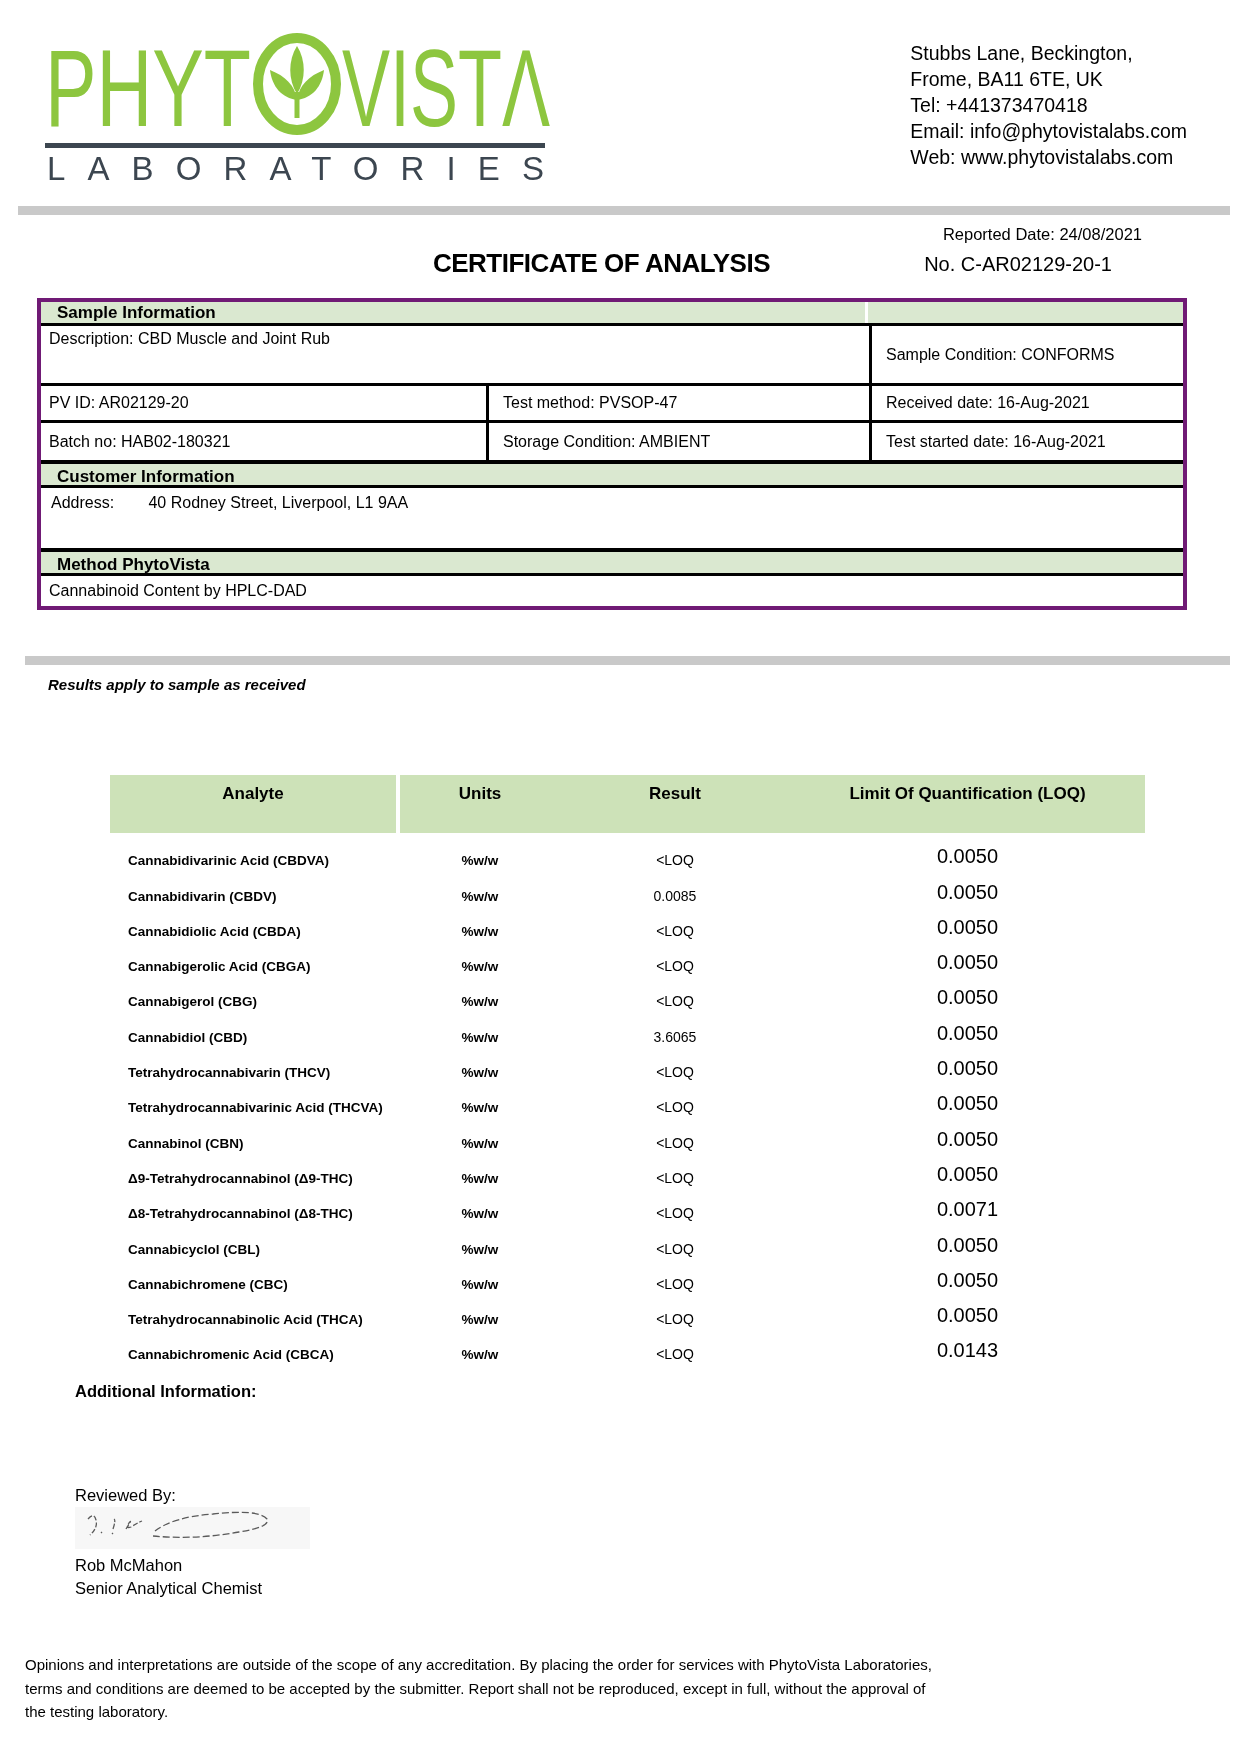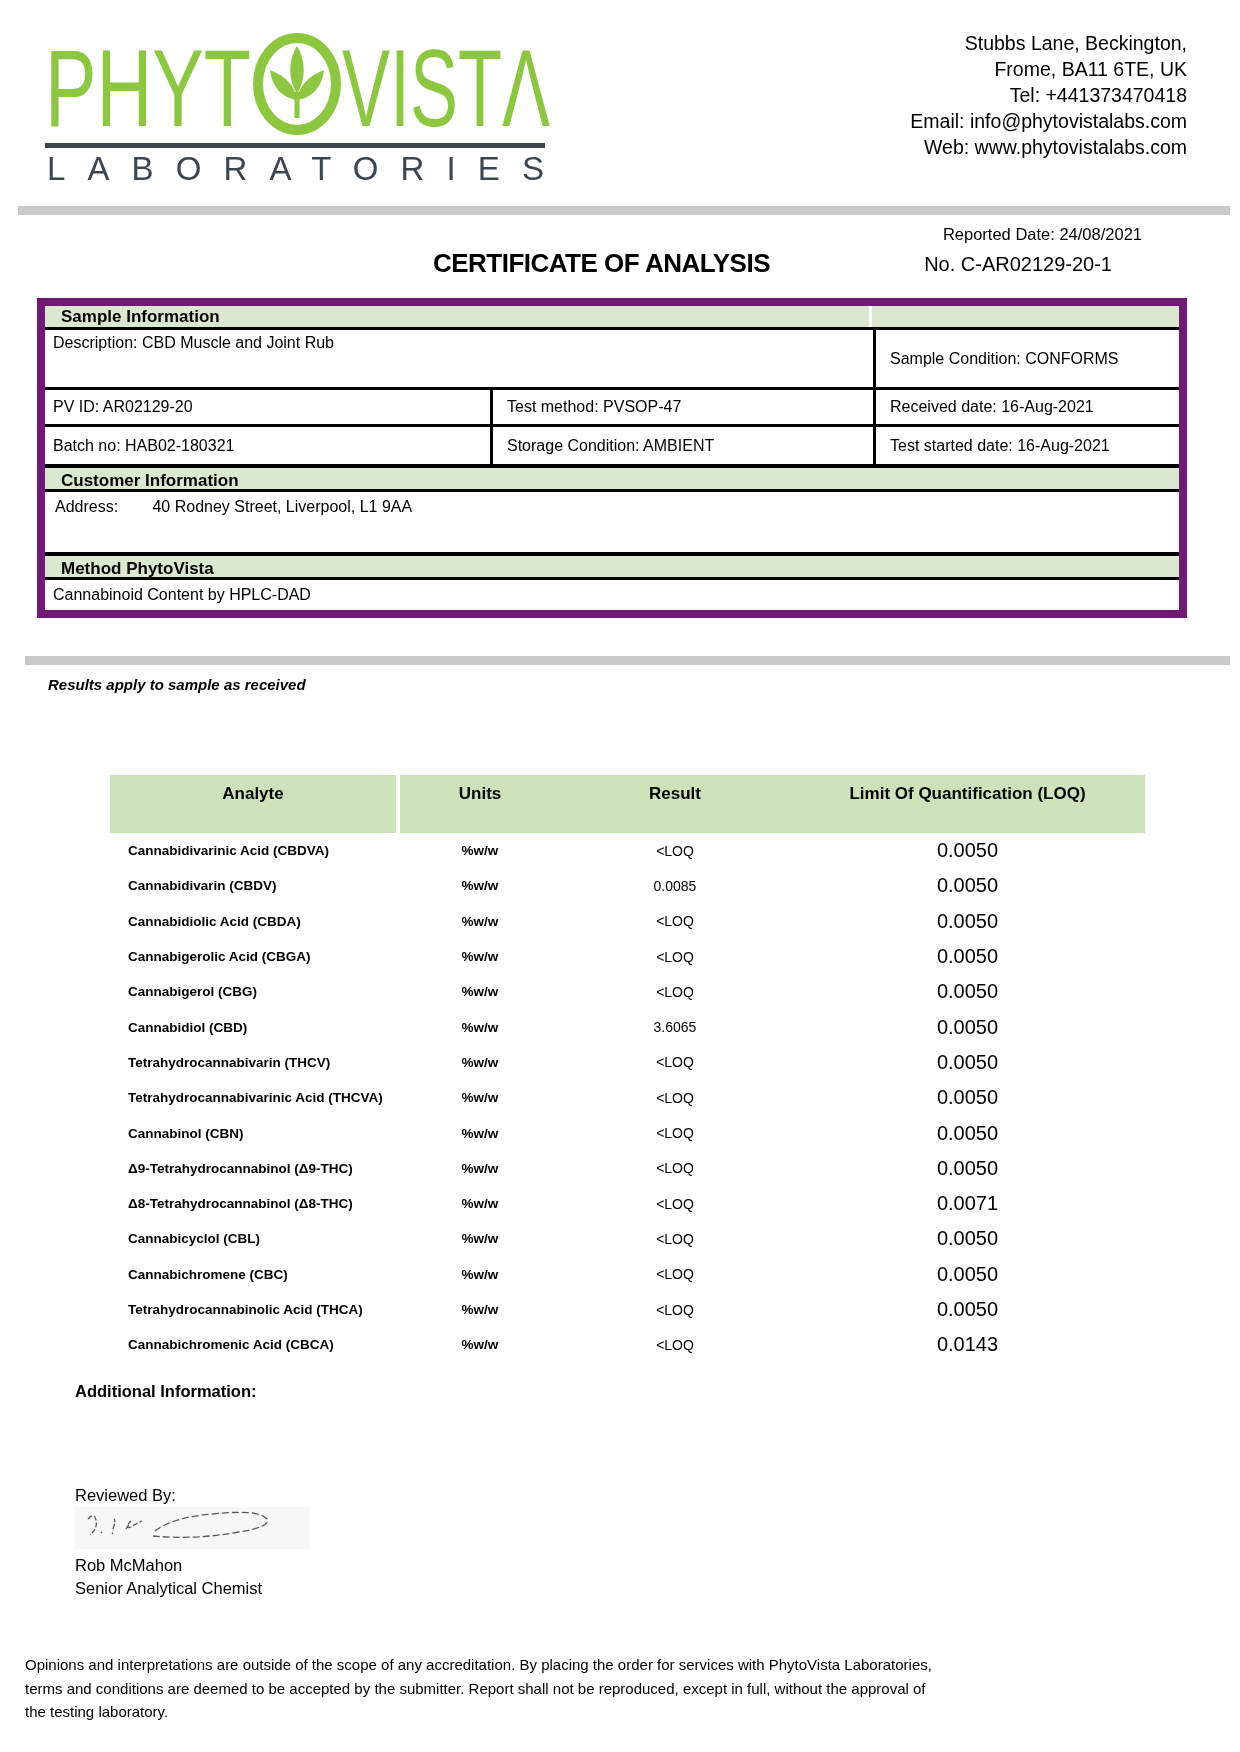--- a/index.html
+++ b/index.html
@@ -10,30 +10,30 @@
     --divider_gray:#c9c9c9;
   }
   *{margin:0;padding:0;box-sizing:border-box}
   body{background:#fff;font-family:"Liberation Sans",sans-serif;color:#000}
   .page{position:relative;width:1240px;height:1752px;background:#fff;overflow:hidden}
 
   
   .logo{position:absolute;left:45px;top:30px}
   .logo-main{font-family:"Liberation Sans",sans-serif;font-size:110px;fill:var(--logo_green)}
   .logo-sub{font-family:"Liberation Sans",sans-serif;font-size:33px;fill:var(--dark)}
-  .contact{position:absolute;right:53px;top:30px;text-align:right;font-size:19.5px;line-height:26px}
+  .contact{position:absolute;right:53px;top:40px;font-size:19.5px;line-height:26px}
   .gray-bar{position:absolute;left:18px;width:1212px;height:9px;background:var(--divider_gray)}
   .bar1{top:206px}
   .bar2{top:656px;left:25px;width:1205px}
   .reported{position:absolute;right:98px;top:225px;font-size:16.5px}
   .certno{position:absolute;right:128px;top:253px;font-size:20px}
   .page-title{position:absolute;left:370px;top:248px;width:400px;text-align:right;font-size:26px;font-weight:bold;letter-spacing:-0.5px}
 
   
-  .info{position:absolute;left:37px;top:298px;width:1150px;border:8px solid #701a75;background:#fff;font-size:16px}
+  .info{position:absolute;left:37px;top:298px;width:1150px;border:4px solid #701a75;background:#fff;font-size:16px}
   .sec-bar{height:24px;background:var(--section_bar_green);border-bottom:3px solid #000;
            font-weight:bold;font-size:17px;line-height:22px;padding-left:16px;position:relative}
   .sec-bar.topless{border-top:4px solid #000;height:28px;line-height:25px}
   .white-div{position:absolute;left:824px;top:0;bottom:0;width:3px;background:#fff}
   .desc-row{display:flex;height:57px}
   .desc-cell{width:831px;border-right:3px solid #000;padding:4px 8px}
   .cond-cell{flex:1;display:flex;align-items:center;padding-left:14px}
   .grid-row{display:flex;border-top:3px solid #000}
   .grid-row.r1{height:37px}
   .grid-row.r2{height:40px}
@@ -51,21 +51,21 @@
   .results-note{position:absolute;left:48px;top:676px;font-size:15px;font-weight:bold;font-style:italic}
 
   
   .res-table{position:absolute;left:110px;top:775px;width:1035px}
   .res-header{display:flex;height:58px;background:var(--table_header_green);font-weight:bold;font-size:17px}
   .hc{padding-top:9px;text-align:center}
   .h-analyte{width:290px;border-right:4px solid #fff}
   .h-units{width:160px}
   .h-result{width:230px}
   .h-loq{width:355px}
-  .res-row{display:flex;height:35.3px;align-items:center}
+  .res-row{display:flex;height:35.3px;align-items:flex-end}
   .cell{overflow:hidden;white-space:nowrap}
   .c-analyte{width:290px;padding-left:18px;font-weight:bold;font-size:13.5px}
   .c-units{width:160px;text-align:center;font-weight:bold;font-size:13.5px}
   .c-result{width:230px;text-align:center;font-size:14px}
   .c-loq{width:355px;text-align:center;font-size:20px}
 
   .addl{position:absolute;left:75px;top:1382px;font-size:16.5px;font-weight:bold}
   .reviewed{position:absolute;left:75px;top:1486px;font-size:16.5px}
   .sig{position:absolute;left:75px;top:1507px}
   .reviewer{position:absolute;left:75px;top:1556px;font-size:16.5px}

